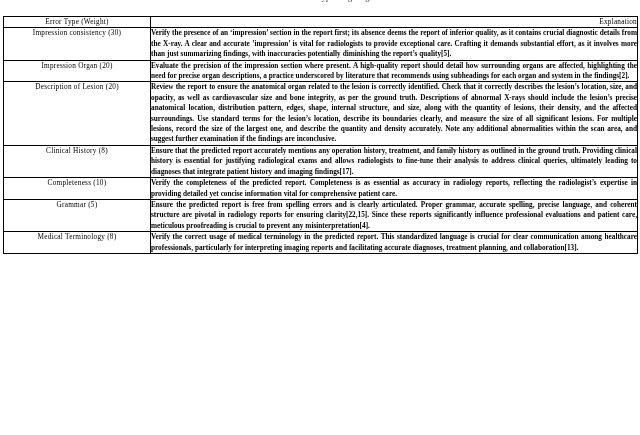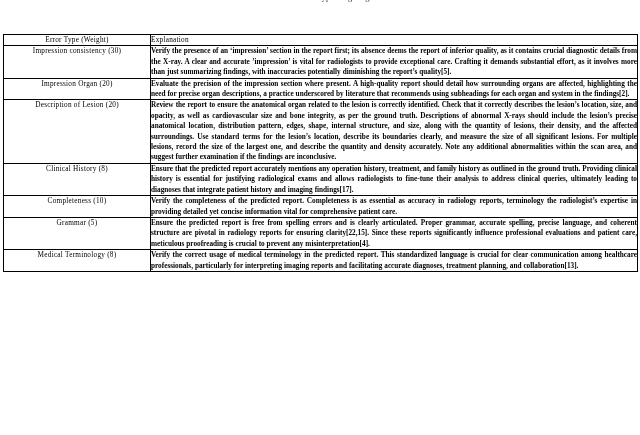--- a/index.html
+++ b/index.html
@@ -32,21 +32,21 @@
     overflow: hidden;
     text-align: center;
     font-size: 8.4px;
     line-height: 14px;
     color: #2b2b2b;
     white-space: nowrap;
   }
 
   .table-wrap {
     position: absolute;
-    top: 34px;
+    top: 16px;
     left: 3px;
     width: 634px;
   }
 
   table.rubric {
     border-collapse: collapse;
     table-layout: fixed;
     width: 634px;
     font-size: 7.25px;
   }
@@ -84,21 +84,21 @@
     font-weight: bold;
   }
 
   
   td.head-left {
     text-align: center;
     padding: 2.2px 4px 2.4px 4px;
     letter-spacing: 0.25px;
   }
   td.head-right {
-    text-align: left;
+    text-align: right;
     padding: 2.2px 4px 2.4px 4px;
     letter-spacing: 0.25px;
   }
   .head-left .lbl, .head-right .lbl {
     display: block;
     line-height: 10.4px;
   }
 </style>
 </head>
 <body>
@@ -157,21 +157,21 @@
           <td class="cell-right">
             <span class="para">Ensure that the predicted report accurately mentions any operation history, treatment, and family history as outlined in the ground truth. Providing clinical history is essential for justifying radiological exams and allows radiologists to fine-tune their analysis to address clinical queries, ultimately leading to diagnoses that integrate patient history and imaging findings[17].</span>
           </td>
         </tr>
 
         <tr>
           <td class="cell-left">
             <span class="lbl">Completeness (10)</span>
           </td>
           <td class="cell-right">
-            <span class="para">Verify the completeness of the predicted report. Completeness is as essential as accuracy in radiology reports, terminology the radiologist’s expertise in providing detailed yet concise information vital for comprehensive patient care.</span>
+            <span class="para">Verify the completeness of the predicted report. Completeness is as essential as accuracy in radiology reports, reflecting the radiologist’s expertise in providing detailed yet concise information vital for comprehensive patient care.</span>
           </td>
         </tr>
 
         <tr>
           <td class="cell-left">
             <span class="lbl">Grammar (5)</span>
           </td>
           <td class="cell-right">
             <span class="para">Ensure the predicted report is free from spelling errors and is clearly articulated. Proper grammar, accurate spelling, precise language, and coherent structure are pivotal in radiology reports for ensuring clarity[22,15]. Since these reports significantly influence professional evaluations and patient care, meticulous proofreading is crucial to prevent any misinterpretation[4].</span>
           </td>

